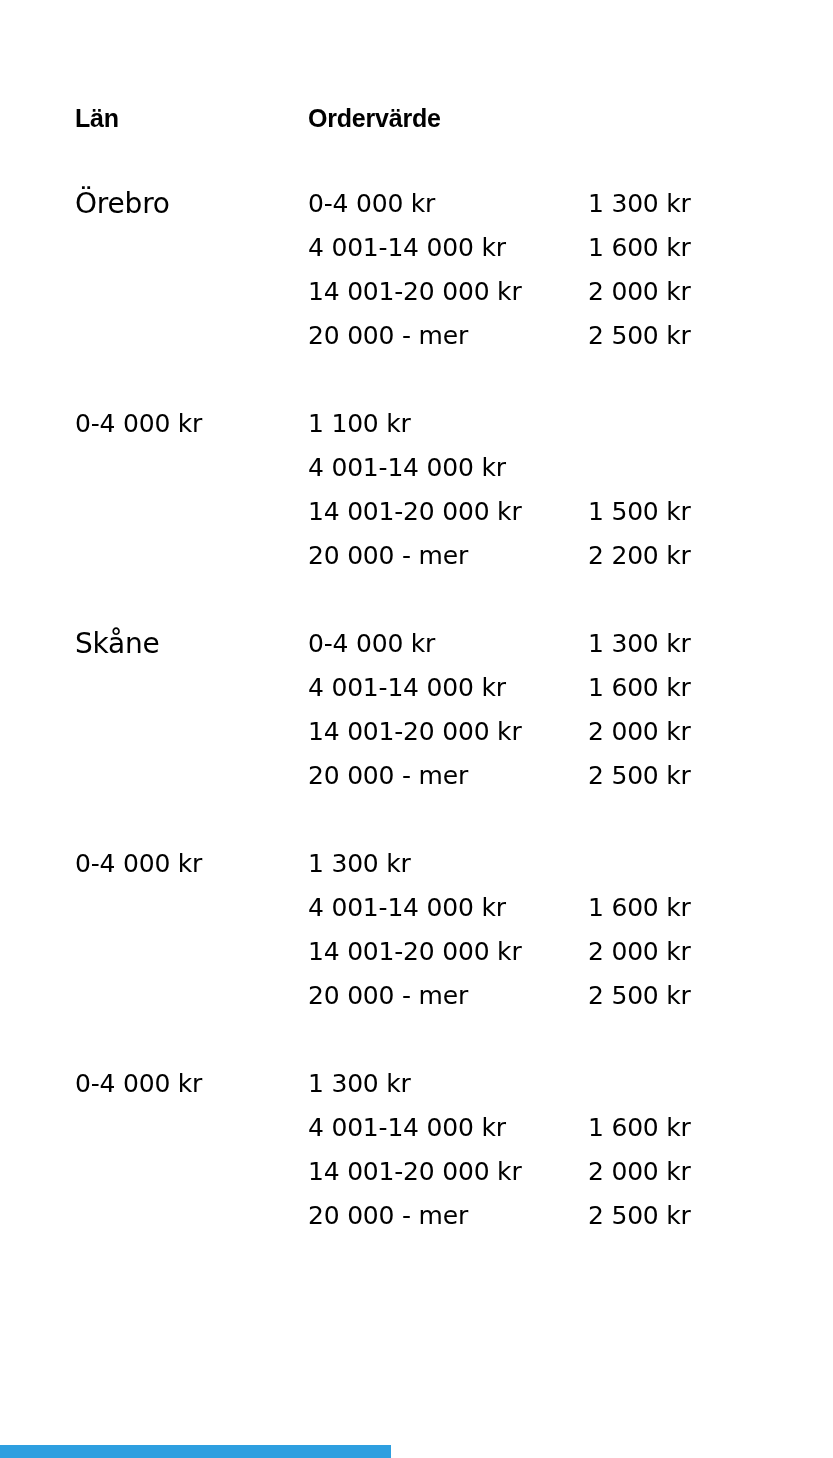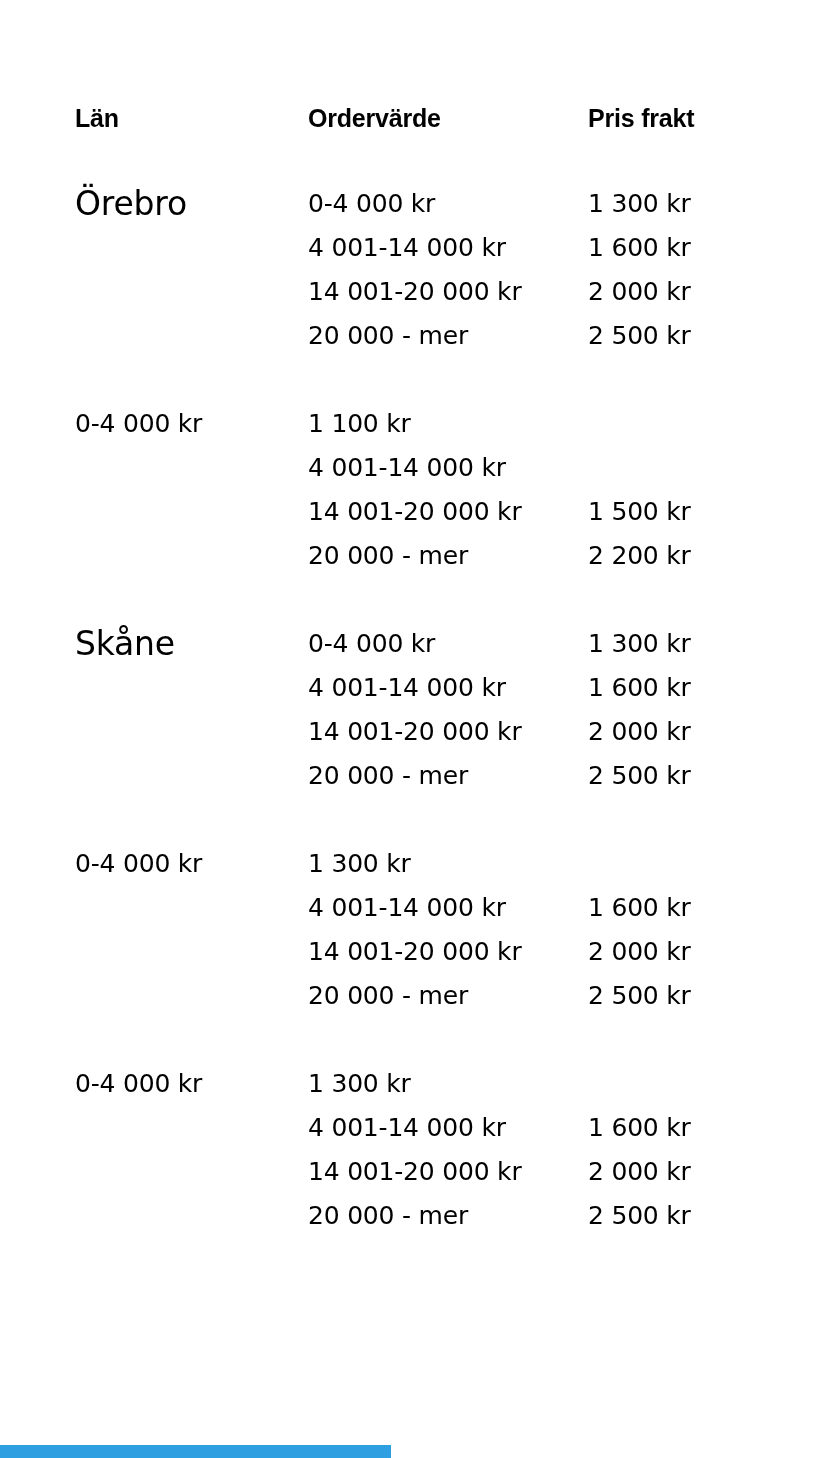--- a/index.html
+++ b/index.html
@@ -40,42 +40,41 @@
     line-height: 1.1;
     white-space: nowrap;
   }
   .cell {
     font-size: 25px;
     letter-spacing: -0.2px;
     line-height: 44px;
     white-space: nowrap;
   }
   .region {
-    font-size: 33px;
+    font-size: 28px;
   }
   .section {
     margin-bottom: 44px;
   }
   .accent-bar {
     position: absolute;
     left: 0;
     bottom: 0;
     width: 391px;
     height: 13px;
   }
 </style>
 </head>
 <body style="background: rgb(255, 255, 255); color: rgb(0, 0, 0);">
 
 <div class="page">
   <div class="table">
     <div class="row header-row">
       <div class="cell hdr">Län</div>
       <div class="cell hdr">Ordervärde</div>
-      <div class="cell hdr">Pris frakt</div>
     </div>
     <div id="sections">
         <div class="section">
           <div class="row">
             <div class="cell region">Örebro</div>
             <div class="cell">0-4 000 kr</div>
             <div class="cell">1 300 kr</div>
           </div>
           <div class="row">
             <div class="cell region"></div>

